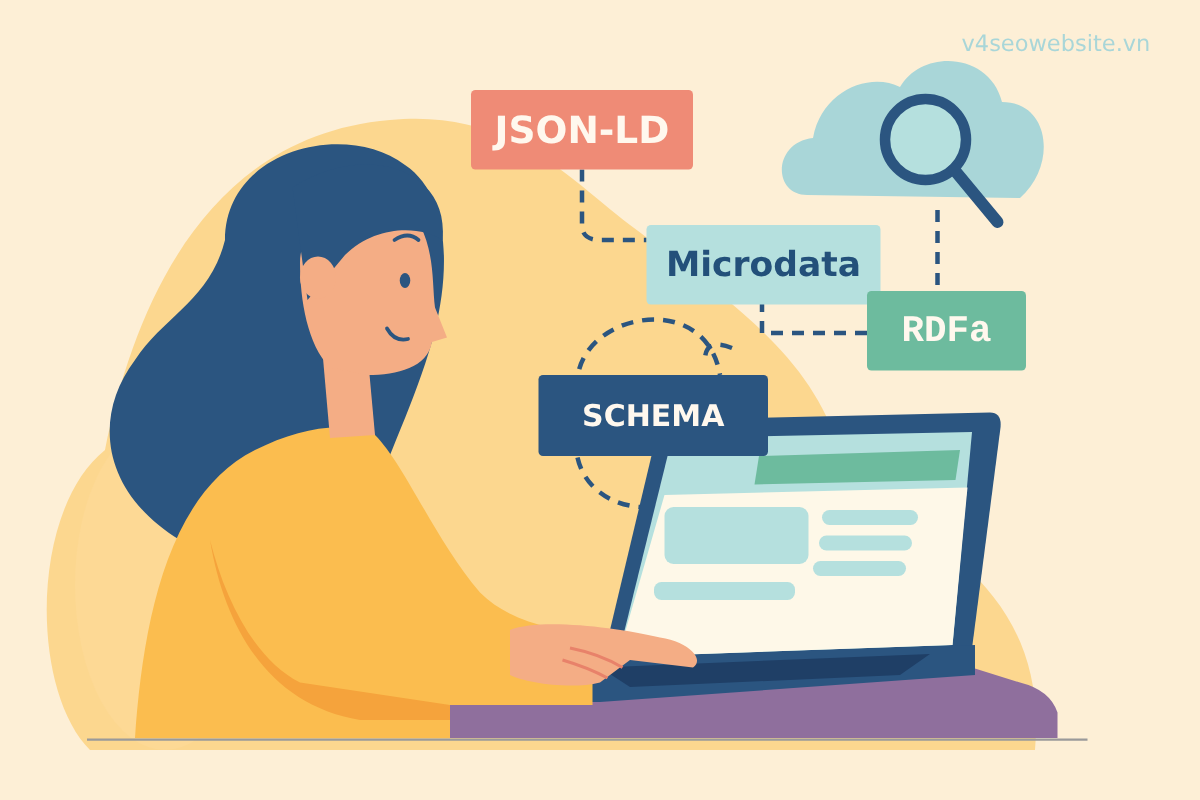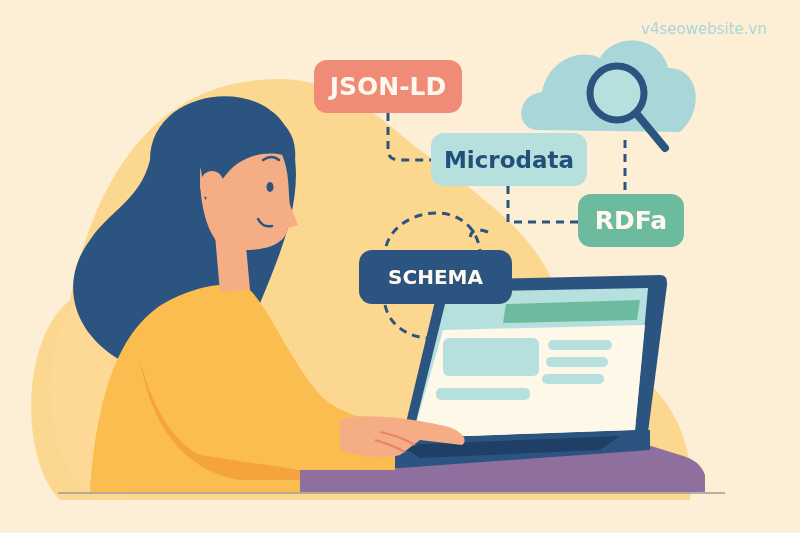--- a/index.html
+++ b/index.html
@@ -10,26 +10,26 @@
     position: relative;
   }
   .scene { position: absolute; left: 0; top: 0; width: 800px; height: 533px; }
   .watermark {
     position: absolute; left: 641px; top: 20px;
     color: #a9d6d8; font-size: 15px; font-weight: normal; letter-spacing: 0;
     font-family: "DejaVu Sans", sans-serif;
   }
   .tag {
     position: absolute; display: flex; align-items: center; justify-content: center;
-    border-radius: 13px; font-weight: bold; font-family: "DejaVu Sans", sans-serif;
+    border-radius: 3px; font-weight: bold; font-family: "DejaVu Sans", sans-serif;
     box-sizing: border-box;
   }
   .tag-jsonld { left: 314px; top: 60px; width: 148px; height: 53px; background: #ef8b76; color: #fff8ee; font-size: 25px; }
-  .tag-micro { left: 431px; top: 133px; width: 156px; height: 53px; background: #b5e0de; color: #23507a; font-size: 23px; }
-  .tag-rdfa { left: 578px; top: 194px; width: 106px; height: 53px; background: #6dbb9e; color: #fff8ee; font-size: 25px; }
+  .tag-micro { left: 431px; top: 150px; width: 156px; height: 53px; background: #b5e0de; color: #23507a; font-size: 23px; }
+  .tag-rdfa { left: 578px; top: 194px; width: 106px; height: 53px; background: #6dbb9e; color: #fff8ee; font-size: 25px; font-family: Liberation Mono, monospace; }
   .tag-schema { left: 359px; top: 250px; width: 153px; height: 54px; background: #2b5580; color: #fff8ee; font-size: 20px; }
 </style>
 </head>
 <body>
 
 <div class="scene">
   <svg width="800" height="533" viewBox="0 0 800 533" xmlns="http://www.w3.org/2000/svg">
 
     <path d="M60 500 C20 460 20 340 70 300 C90 200 140 90 260 80 C340 72 380 120 420 150 C500 210 540 240 560 300 C600 360 700 380 690 500 Z" fill="#fcd78f"></path>
     <ellipse cx="110" cy="390" rx="60" ry="110" fill="#fdd995"></ellipse>

